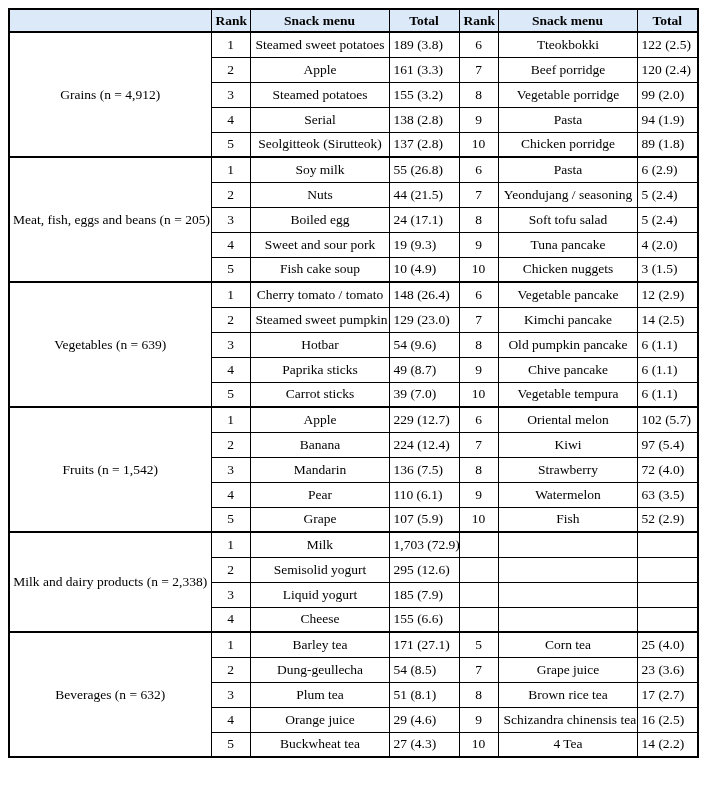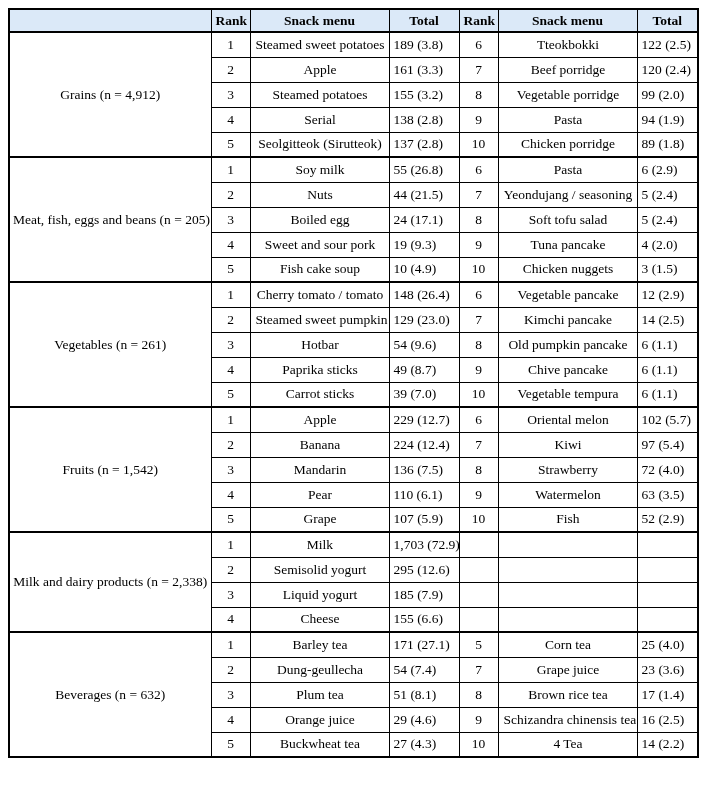--- a/index.html
+++ b/index.html
@@ -160,21 +160,21 @@
         </tr>
         <tr>
           <td class="rank">5</td>
           <td class="item">Fish cake soup</td>
           <td class="total">10 (4.9)</td>
           <td class="rank">10</td>
           <td class="item">Chicken nuggets</td>
           <td class="total">3 (1.5)</td>
         </tr>
         <tr class="section-start">
-          <td class="cat" rowspan="5">Vegetables (n = 261)</td>
+          <td class="cat" rowspan="5">Vegetables (n = 639)</td>
           <td class="rank">1</td>
           <td class="item">Cherry tomato / tomato</td>
           <td class="total">148 (26.4)</td>
           <td class="rank">6</td>
           <td class="item">Vegetable pancake</td>
           <td class="total">12 (2.9)</td>
         </tr>
         <tr>
           <td class="rank">2</td>
           <td class="item">Steamed sweet pumpkin</td>
@@ -286,32 +286,32 @@
           <td class="rank">1</td>
           <td class="item">Barley tea</td>
           <td class="total">171 (27.1)</td>
           <td class="rank">5</td>
           <td class="item">Corn tea</td>
           <td class="total">25 (4.0)</td>
         </tr>
         <tr>
           <td class="rank">2</td>
           <td class="item">Dung-geullecha</td>
-          <td class="total">54 (7.4)</td>
+          <td class="total">54 (8.5)</td>
           <td class="rank">7</td>
           <td class="item">Grape juice</td>
           <td class="total">23 (3.6)</td>
         </tr>
         <tr>
           <td class="rank">3</td>
           <td class="item">Plum tea</td>
           <td class="total">51 (8.1)</td>
           <td class="rank">8</td>
           <td class="item">Brown rice tea</td>
-          <td class="total">17 (1.4)</td>
+          <td class="total">17 (2.7)</td>
         </tr>
         <tr>
           <td class="rank">4</td>
           <td class="item">Orange juice</td>
           <td class="total">29 (4.6)</td>
           <td class="rank">9</td>
           <td class="item">Schizandra chinensis tea</td>
           <td class="total">16 (2.5)</td>
         </tr>
         <tr>

